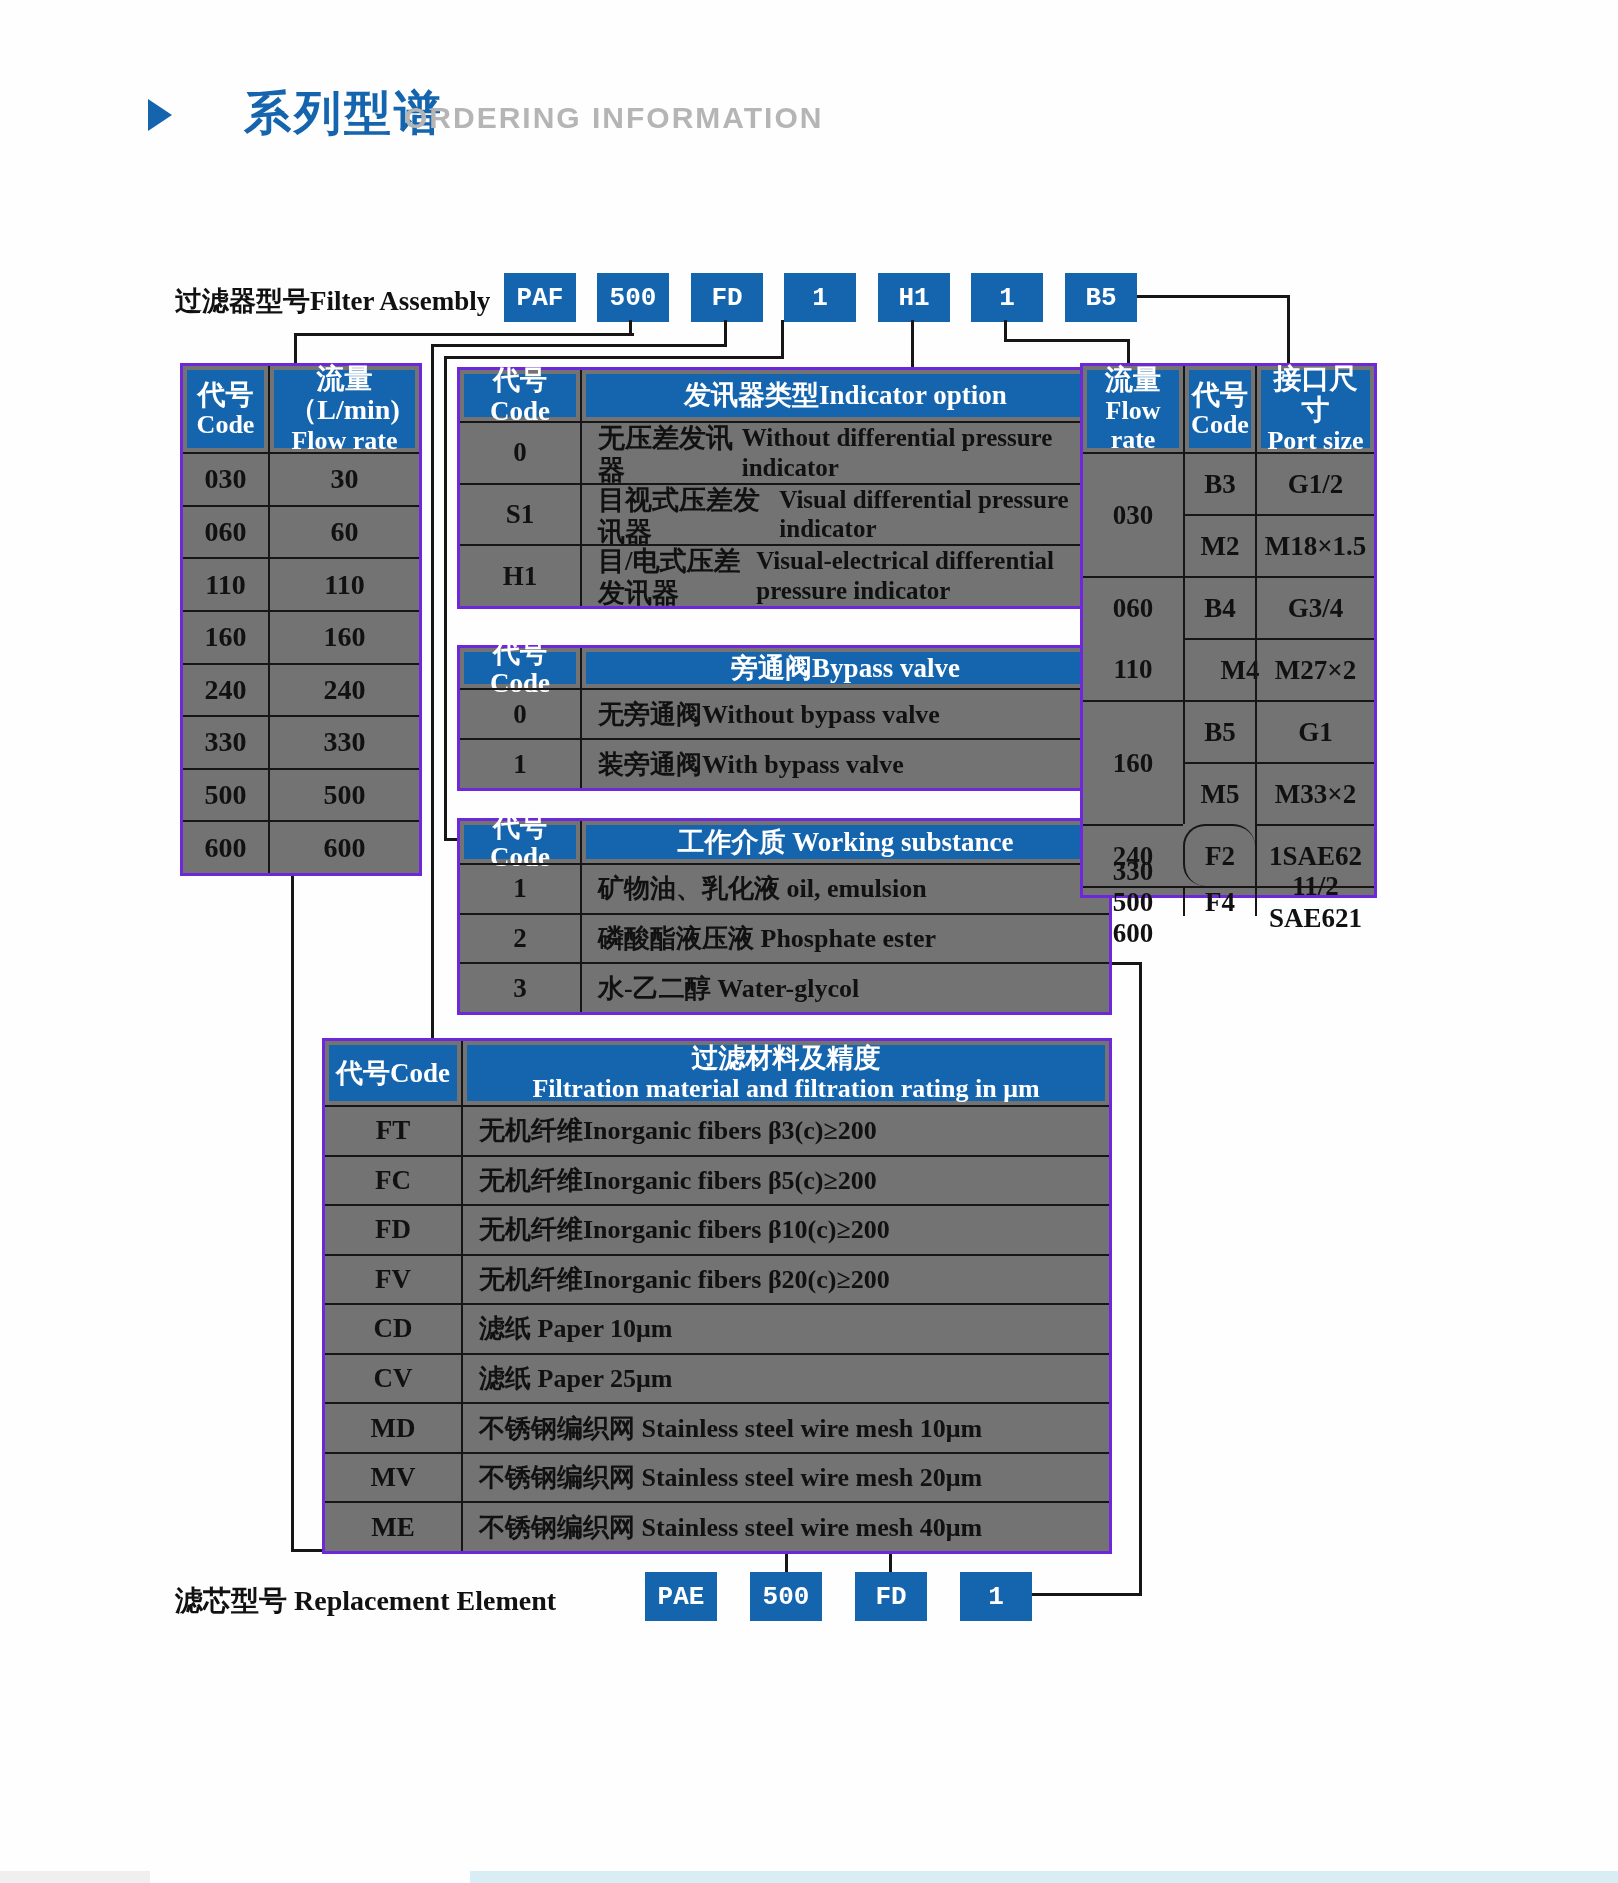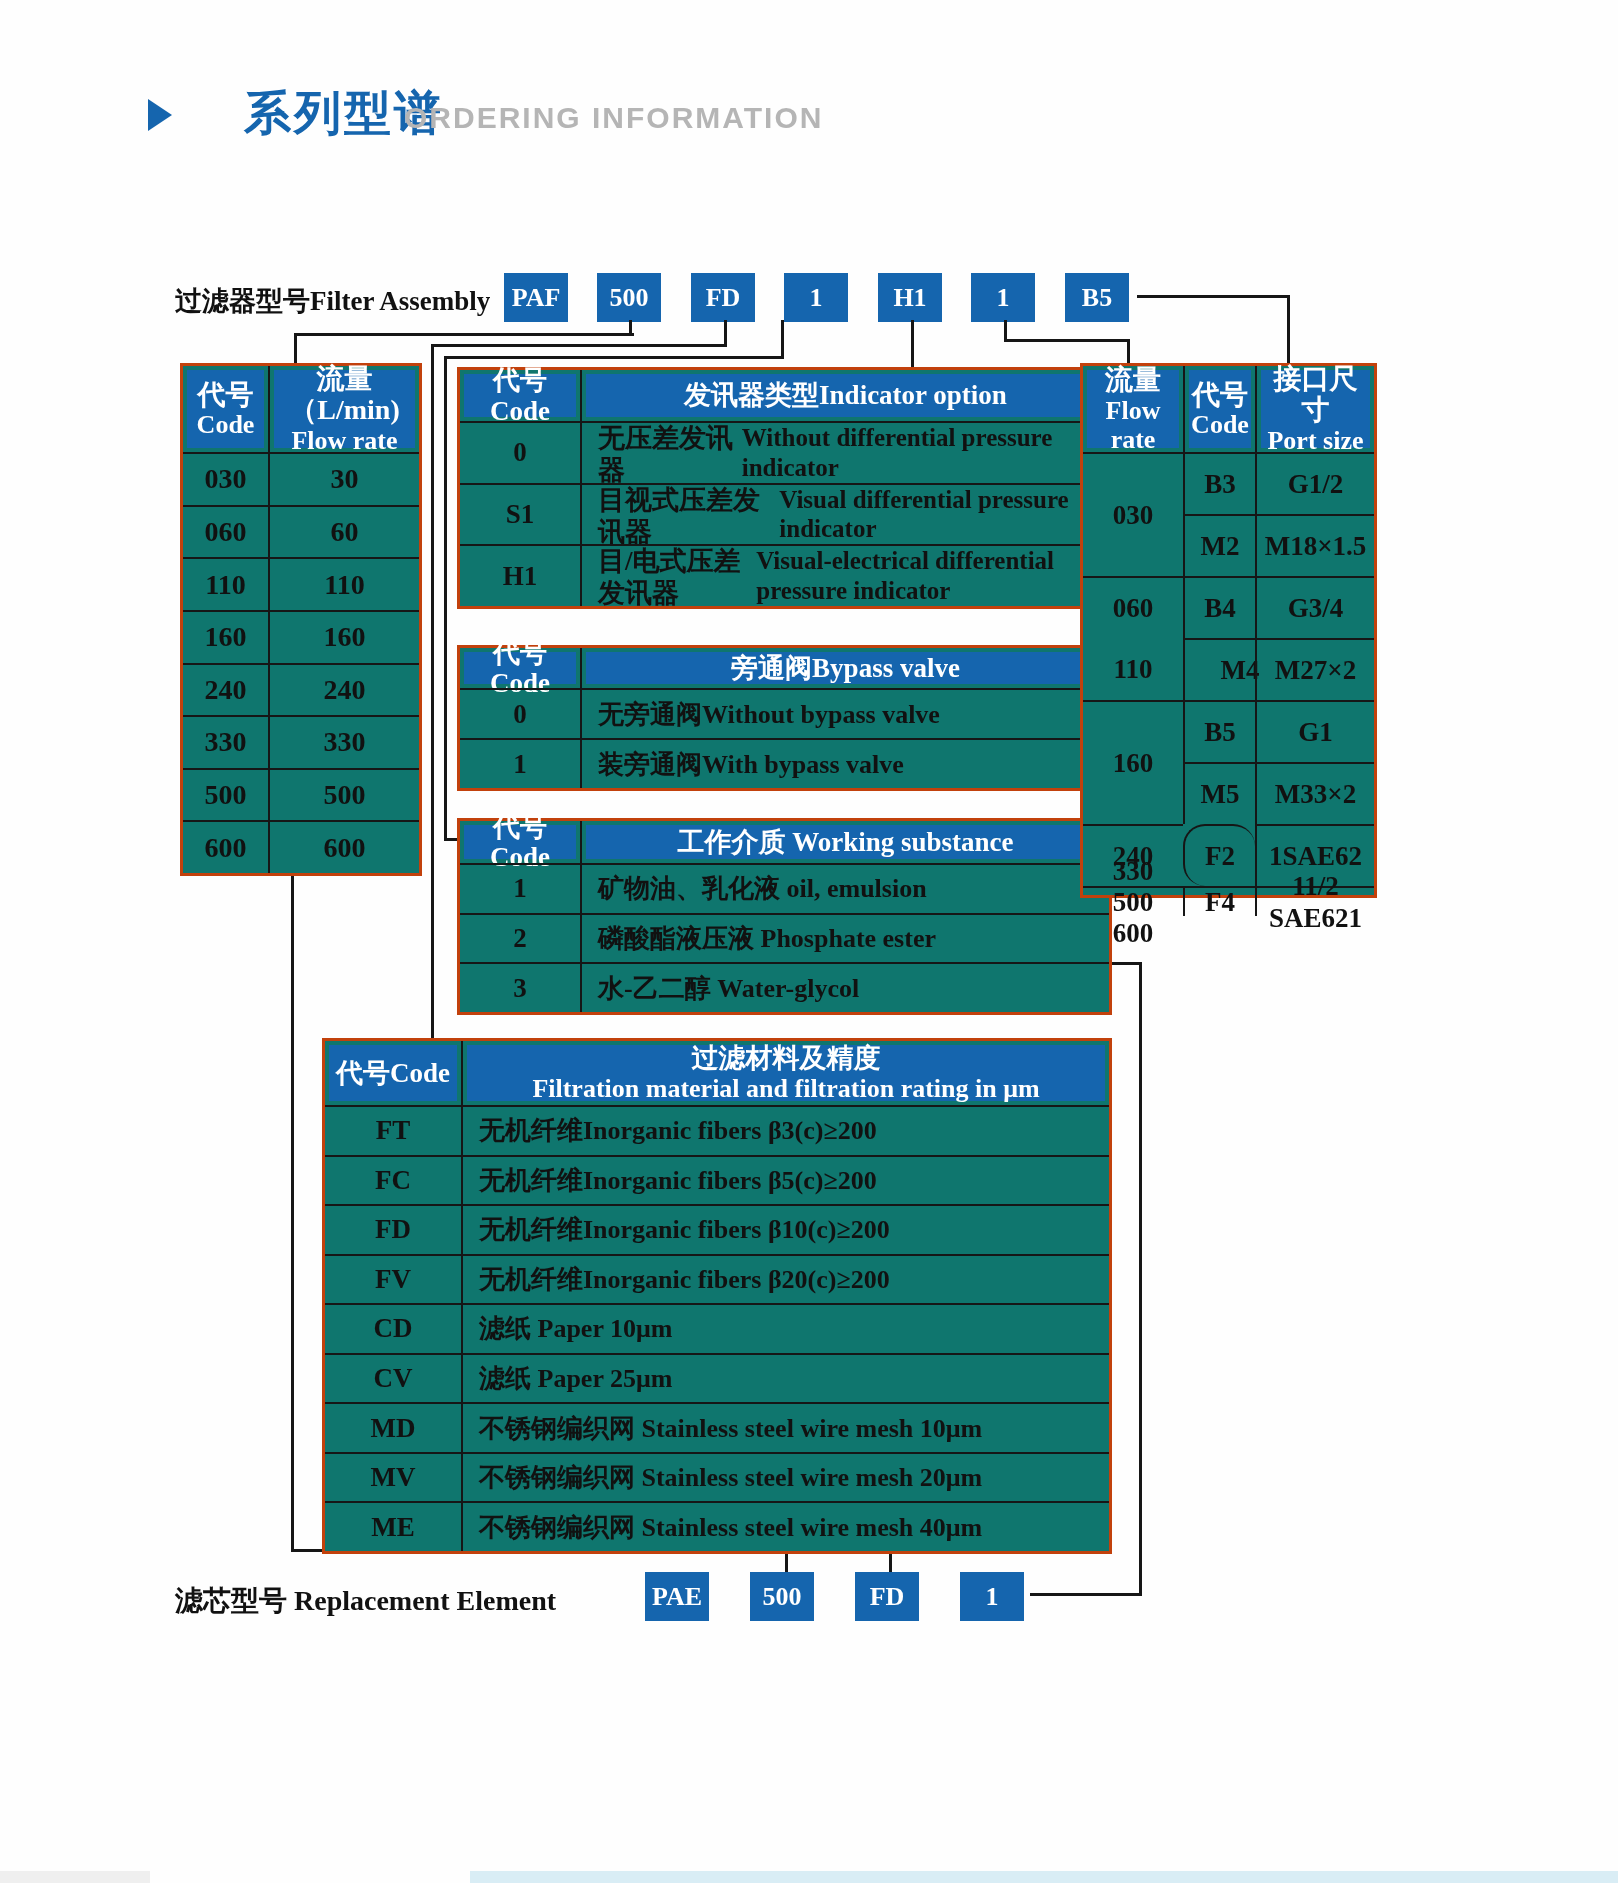--- a/index.html
+++ b/index.html
@@ -9,26 +9,26 @@
   }
   
   .title-arrow{position:absolute;left:148px;top:99px;width:0;height:0;
     border-left:24px solid #1565ae;border-top:16px solid transparent;border-bottom:16px solid transparent;}
   .title-zh{position:absolute;left:206px;top:82px;font-size:47px;font-weight:bold;color:#1565ae;
     font-family:"Liberation Sans","DejaVu Sans",sans-serif;letter-spacing:3px;margin-left:38px;}
   .title-en{position:absolute;left:404px;top:101px;font-size:30px;font-weight:bold;color:#b5b5b5;
     font-family:"Liberation Sans","DejaVu Sans",sans-serif;letter-spacing:2px;}
   
   .model-label{position:absolute;font-size:27px;font-weight:bold;white-space:nowrap;}
-  .code-box{position:absolute;width:64px;height:49px;background:#1565ae;color:#fff;
-    display:flex;align-items:center;justify-content:center;font-size:26px;font-weight:bold;}
+  .code-box{position:absolute;width:72px;height:49px;background:#1565ae;color:#fff;
+    display:flex;align-items:center;justify-content:center;font-size:26px;font-weight:bold;font-family:Liberation Mono, monospace;}
   
   .seg{position:absolute;background:#161616;}
   
-  .tbl{position:absolute;background:#0f766e;border:3px solid #c2410c;box-sizing:border-box;}
+  .tbl{position:absolute;background:#737373;border:3px solid #6d28d9;box-sizing:border-box;}
   .grid{display:grid;width:100%;height:100%;}
   .c{display:flex;align-items:center;justify-content:center;
      border-left:2.5px solid #161616;border-top:2.5px solid #161616;
      font-weight:bold;box-sizing:border-box;min-width:0;min-height:0;}
   .nl{border-left:none;}  .nt{border-top:none;}
   .hpad{padding:4px;}
   .hblue{background:#1565ae;color:#fff;width:100%;height:100%;display:flex;flex-direction:column;
     align-items:center;justify-content:center;line-height:1.12;text-align:center;}
   .h-zh{font-size:28px;font-weight:bold;} .h-en{font-size:26px;font-weight:bold;}
   .h-one{font-size:27px;font-weight:bold;}

